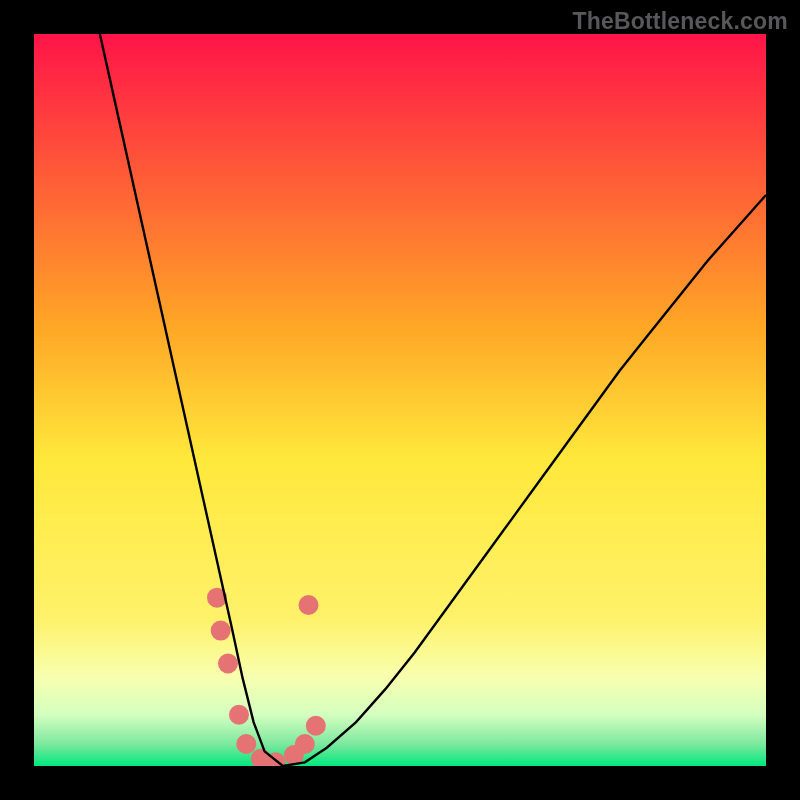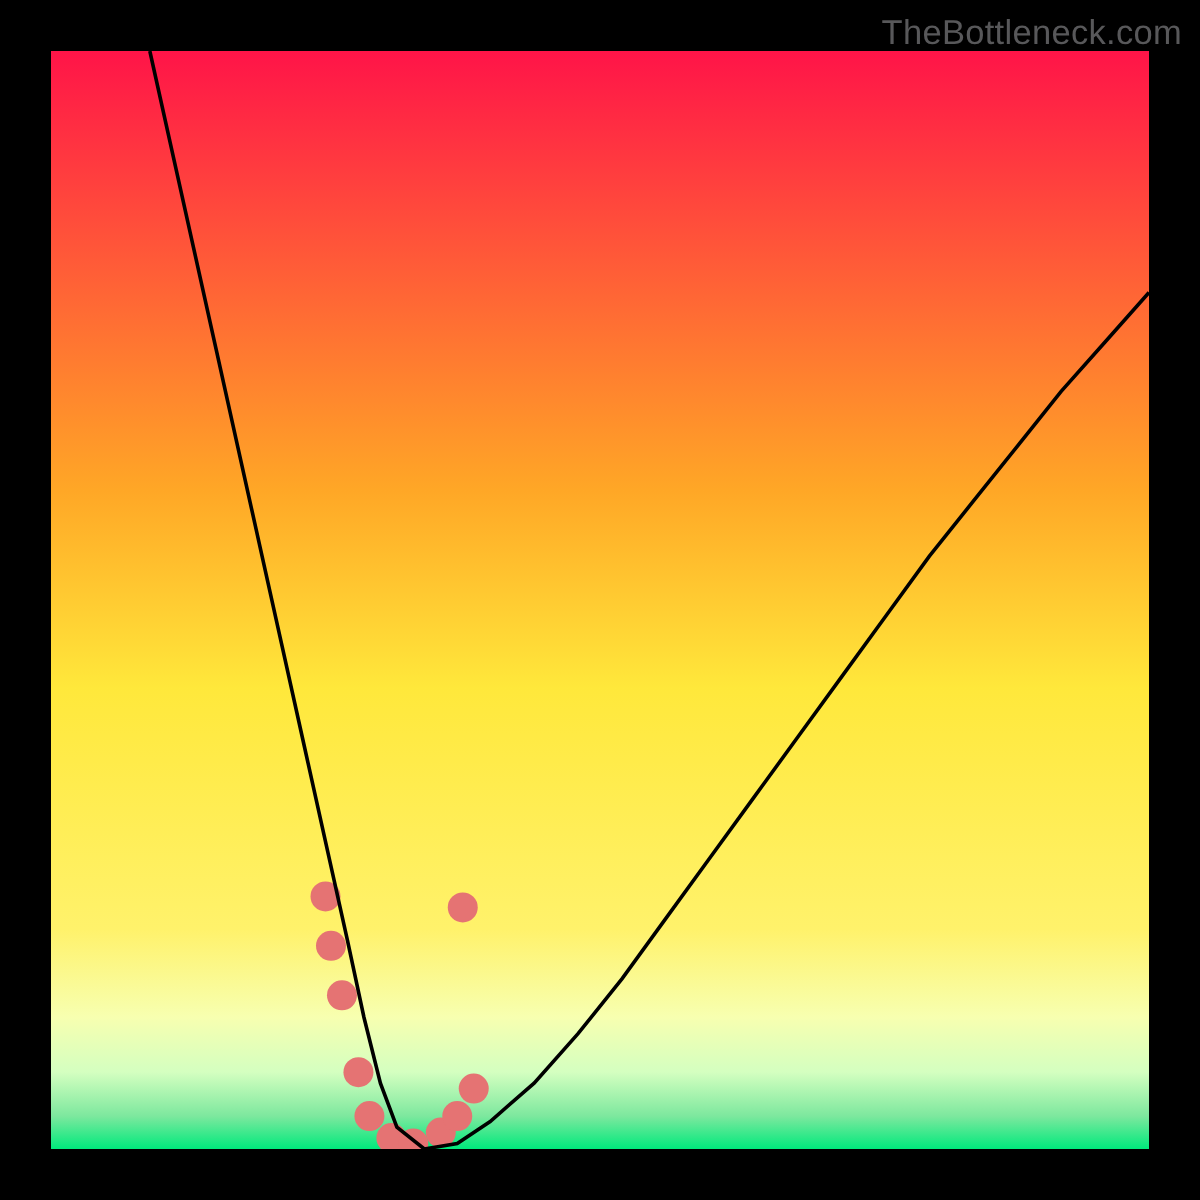--- a/index.html
+++ b/index.html
@@ -17,21 +17,21 @@
     top: 34px;
     width: 732px;
     height: 732px;
   }
   .watermark {
     position: absolute;
     top: 8px;
     right: 12px;
     color: #58585a;
     font-size: 23px;
-    font-weight: 400;
+    font-weight: 700;
     letter-spacing: 0.2px;
   }
   svg {
     display: block;
   }
 </style>
 </head>
 <body>
 
 <div class="plot-area">

